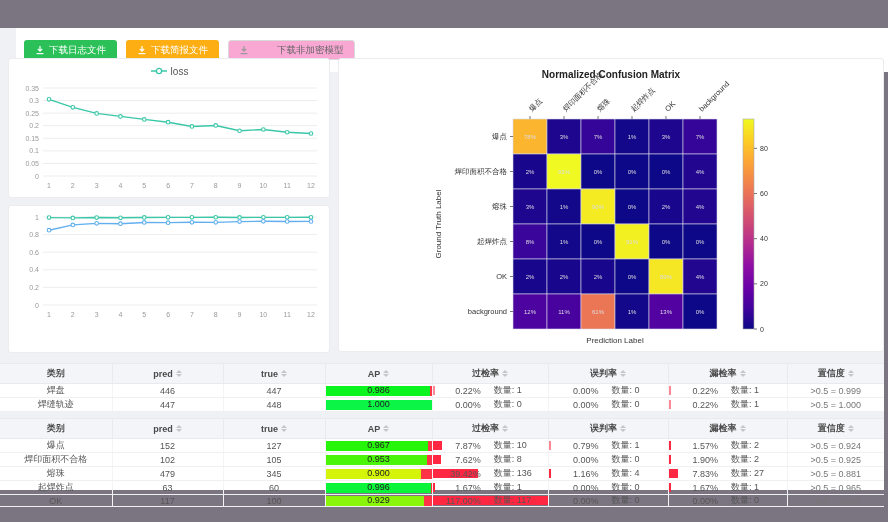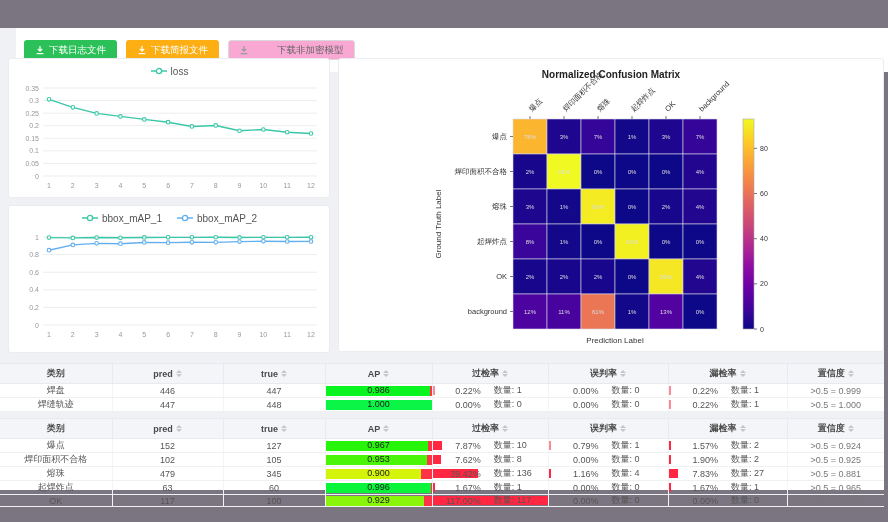--- a/index.html
+++ b/index.html
@@ -123,30 +123,20 @@
             <circle cx="182.9090909090909" cy="47.46857142857142" r="1.8" fill="#fff" stroke="#3ac7a8" stroke-width="1.1"></circle>
             <circle cx="206.72727272727272" cy="46.46285714285713" r="1.8" fill="#fff" stroke="#3ac7a8" stroke-width="1.1"></circle>
             <circle cx="230.54545454545453" cy="51.74285714285714" r="1.8" fill="#fff" stroke="#3ac7a8" stroke-width="1.1"></circle>
             <circle cx="254.36363636363637" cy="50.48571428571429" r="1.8" fill="#fff" stroke="#3ac7a8" stroke-width="1.1"></circle>
             <circle cx="278.1818181818182" cy="53.25142857142857" r="1.8" fill="#fff" stroke="#3ac7a8" stroke-width="1.1"></circle>
             <circle cx="302" cy="54.50857142857142" r="1.8" fill="#fff" stroke="#3ac7a8" stroke-width="1.1"></circle>
           </svg></div>
     </div>
 
     <div class="card card-map">
-      <div class="legend-row" id="legend1">
-          <span class="legend-item"><svg width="18" height="10">
-              <line x1="1" y1="5" x2="17" y2="5" stroke="#3ac7a8" stroke-width="1.5"></line>
-              <circle cx="9" cy="5" r="2.6" fill="#fff" stroke="#3ac7a8" stroke-width="1.3"></circle>
-            </svg>bbox_mAP_1</span>
-          <span class="legend-item"><svg width="18" height="10">
-              <line x1="1" y1="5" x2="17" y2="5" stroke="#62aff0" stroke-width="1.5"></line>
-              <circle cx="9" cy="5" r="2.6" fill="#fff" stroke="#62aff0" stroke-width="1.3"></circle>
-            </svg>bbox_mAP_2</span>
-        </div>
       <div id="chart1"><svg width="320" height="124">
             <line x1="34" y1="99" x2="308" y2="99" stroke="#ededed" stroke-width="1"></line>
             <text x="30" y="101.5" font-size="7" fill="#999" text-anchor="end">0</text>
             <line x1="34" y1="81.4" x2="308" y2="81.4" stroke="#ededed" stroke-width="1"></line>
             <text x="30" y="83.9" font-size="7" fill="#999" text-anchor="end">0.2</text>
             <line x1="34" y1="63.8" x2="308" y2="63.8" stroke="#ededed" stroke-width="1"></line>
             <text x="30" y="66.3" font-size="7" fill="#999" text-anchor="end">0.4</text>
             <line x1="34" y1="46.2" x2="308" y2="46.2" stroke="#ededed" stroke-width="1"></line>
             <text x="30" y="48.7" font-size="7" fill="#999" text-anchor="end">0.6</text>
             <line x1="34" y1="28.599999999999994" x2="308" y2="28.599999999999994" stroke="#ededed" stroke-width="1"></line>

